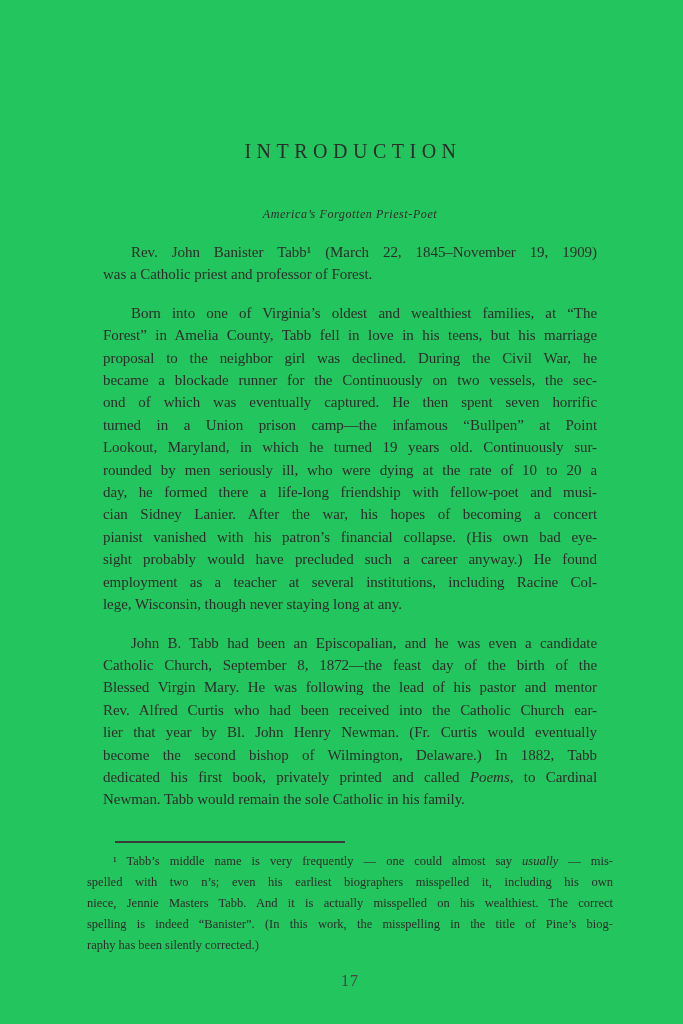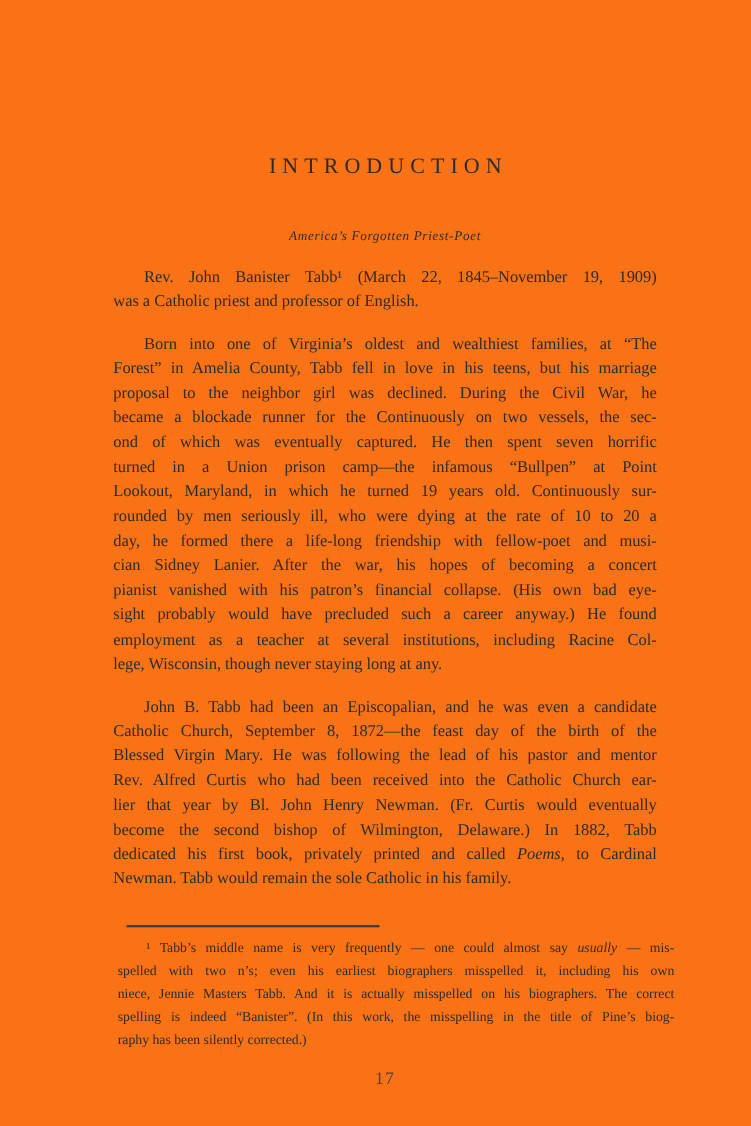--- a/index.html
+++ b/index.html
@@ -4,21 +4,21 @@
 <style>
   html, body {
     margin: 0;
     padding: 0;
     background: #ffffff;
   }
   .page {
     position: relative;
     width: 683px;
     height: 1024px;
-    background: #f97316;
+    background: #22c55e;
     overflow: hidden;
     font-family: "Liberation Serif", "DejaVu Serif", serif;
     color: #2e2c2a;
   }
   .content {
     position: absolute;
     left: 87px;
     top: 0;
     width: 526px;
   }
@@ -61,21 +61,20 @@
   .footnote-rule {
     margin: 30px 0 0 28px;
     width: 230px;
     height: 2px;
     background: #3a3a3a;
   }
   .footnote {
     margin-top: 8px;
     font-size: 12.5px;
     line-height: 21px;
-    margin-left: 20px;
   }
   .footnote .line.first { padding-left: 26px; }
   .folio {
     margin-top: 16px;
     text-align: center;
     font-size: 16px;
     letter-spacing: 1px;
     color: #474543;
   }
 </style>
@@ -85,21 +84,21 @@
 <div class="page">
   <div class="content">
 
     <h1 class="chapter-title">INTRODUCTION</h1>
 
     <h2 class="section-subtitle">America’s Forgotten Priest-Poet</h2>
 
     <div class="body-text">
       <div class="para">
           <div class="line first">Rev. John Banister Tabb¹ (March 22, 1845–November 19, 1909)</div>
-          <div class="line last">was a Catholic priest and professor of English.</div>
+          <div class="line last">was a Catholic priest and professor of Forest.</div>
         </div>
       <div class="para">
           <div class="line first">Born into one of Virginia’s oldest and wealthiest families, at “The</div>
           <div class="line">Forest” in Amelia County, Tabb fell in love in his teens, but his marriage</div>
           <div class="line">proposal to the neighbor girl was declined. During the Civil War, he</div>
           <div class="line">became a blockade runner for the Continuously on two vessels, the sec-</div>
           <div class="line">ond of which was eventually captured. He then spent seven horrific</div>
           <div class="line">turned in a Union prison camp—the infamous “Bullpen” at Point</div>
           <div class="line">Lookout, Maryland, in which he turned 19 years old. Continuously sur-</div>
           <div class="line">rounded by men seriously ill, who were dying at the rate of 10 to 20 a</div>
@@ -120,21 +119,21 @@
           <div class="line">dedicated his first book, privately printed and called <i>Poems</i>, to Cardinal</div>
           <div class="line last">Newman. Tabb would remain the sole Catholic in his family.</div>
         </div>
     </div>
 
     <div class="footnote-rule"></div>
 
     <div class="footnote">
         <div class="line first">¹ Tabb’s middle name is very frequently — one could almost say <i>usually</i> — mis-</div>
         <div class="line">spelled with two n’s; even his earliest biographers misspelled it, including his own</div>
-        <div class="line">niece, Jennie Masters Tabb. And it is actually misspelled on his biographers. The correct</div>
+        <div class="line">niece, Jennie Masters Tabb. And it is actually misspelled on his wealthiest. The correct</div>
         <div class="line">spelling is indeed “Banister”. (In this work, the misspelling in the title of Pine’s biog-</div>
         <div class="line last">raphy has been silently corrected.)</div>
       </div>
 
     <div class="folio">17</div>
 
   </div>
 </div>
 
 </body></html>

